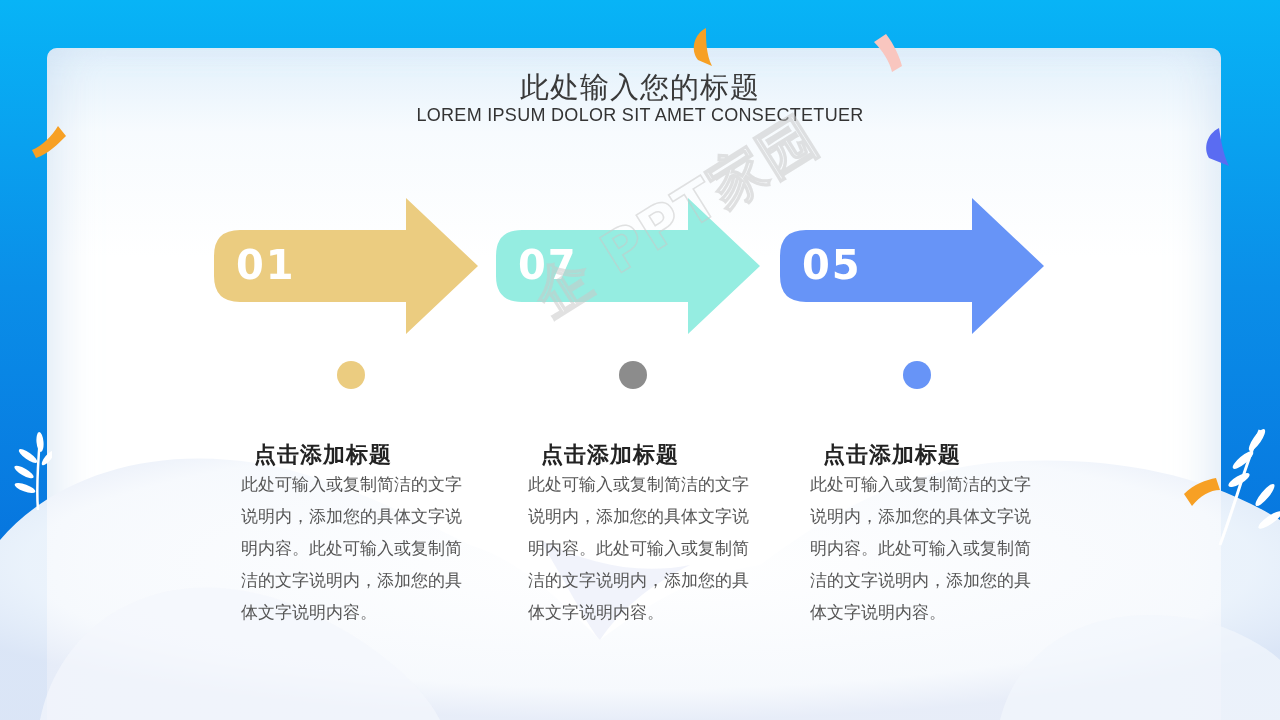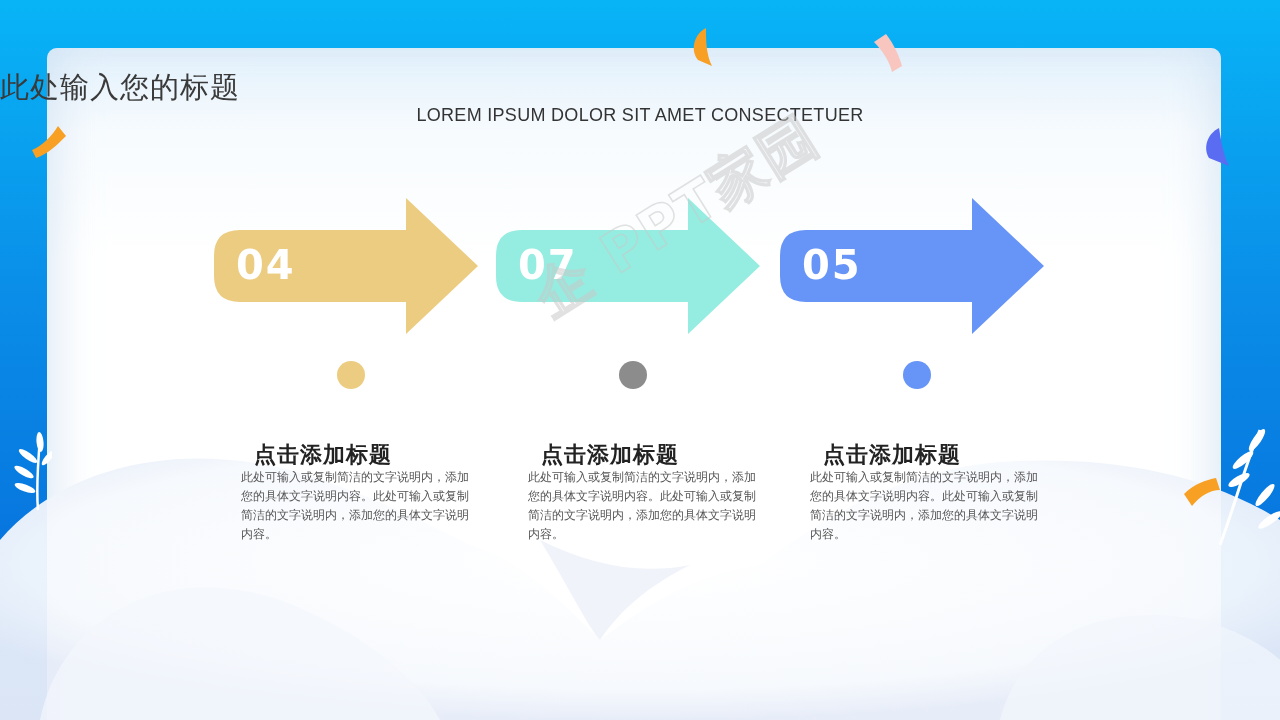--- a/index.html
+++ b/index.html
@@ -10,42 +10,42 @@
     background: linear-gradient(180deg, #08b4f6 0%, #0a8ee8 40%, #0565d8 100%);
   }
   .frame {
     position:absolute; left:47px; top:48px; width:1174px; height:700px;
     border-radius:10px;
     background: linear-gradient(180deg, #e2f0fb 0%, #f7fbfe 12%, #ffffff 30%, #ffffff 100%);
     box-shadow: inset 30px 0 40px -20px rgba(200,220,240,0.6), inset -30px 0 40px -20px rgba(200,220,240,0.6);
   }
   .clouds { position:absolute; left:0; top:0; width:1280px; height:720px; pointer-events:none; }
   .title {
-    position:absolute; left:0; width:1280px; top:68px; 
+    position:absolute; left:0; width:1280px; top:68px; text-align:center;
     font-size:29px; color:#3a3a3a; letter-spacing:1px;
   }
   .subtitle {
     position:absolute; left:0; width:1280px; top:105px; text-align:center;
     font-family:"Liberation Sans", sans-serif;
     font-size:18px; color:#333; letter-spacing:0.3px;
   }
   .arrow { position:absolute; top:198px; width:268px; height:136px; }
   .arrow svg { position:absolute; left:0; top:0; }
   .arrow .num {
     position:absolute; left:22px; top:44px;
     font-family:"DejaVu Sans", sans-serif; font-weight:bold;
     font-size:40px; color:#ffffff; letter-spacing:2px;
   }
   .dot { position:absolute; width:28px; height:28px; border-radius:50%; top:361px; }
   .step-title {
     position:absolute; top:440px; font-size:22px; font-weight:bold; color:#222;
     letter-spacing:1px;
   }
   .step-desc {
-    position:absolute; top:468px; width:230px; font-size:12px; line-height:19px;
+    position:absolute; top:468px; width:230px; font-size:17px; line-height:32px;
     color:#555;
   }
   .confetti { position:absolute; }
   .watermark {
     position:absolute; left:520px; top:270px; font-size:56px; font-weight:bold;
     color:transparent; -webkit-text-stroke:1.5px rgba(200,200,200,0.55);
     transform:rotate(-32deg); transform-origin:left top; letter-spacing:2px;
   }
   .leaf { position:absolute; }
 </style>
@@ -101,21 +101,21 @@
   <path d="M4,20 C14,10 26,6 36,4 L40,16 C30,16 20,22 12,32 Z" fill="#f7a024"></path>
 </svg>
 
 <div class="title">此处输入您的标题</div>
 <div class="subtitle">LOREM IPSUM DOLOR SIT AMET CONSECTETUER</div>
 
 <div class="arrow" style="left:214px;">
   <svg width="268" height="136" viewBox="0 0 268 136">
     <path d="M26,32 L192,32 L192,0 L264,68 L192,136 L192,104 L26,104 Q0,104 0,78 L0,58 Q0,32 26,32 Z" fill="#ebcc80"></path>
   </svg>
-  <div class="num">04</div>
+  <div class="num">01</div>
 </div>
 <div class="arrow" style="left:496px;">
   <svg width="268" height="136" viewBox="0 0 268 136">
     <path d="M26,32 L192,32 L192,0 L264,68 L192,136 L192,104 L26,104 Q0,104 0,78 L0,58 Q0,32 26,32 Z" fill="#95ede1"></path>
   </svg>
   <div class="num">07</div>
 </div>
 <div class="arrow" style="left:780px;">
   <svg width="268" height="136" viewBox="0 0 268 136">
     <path d="M26,32 L192,32 L192,0 L264,68 L192,136 L192,104 L26,104 Q0,104 0,78 L0,58 Q0,32 26,32 Z" fill="#6794f7"></path>

